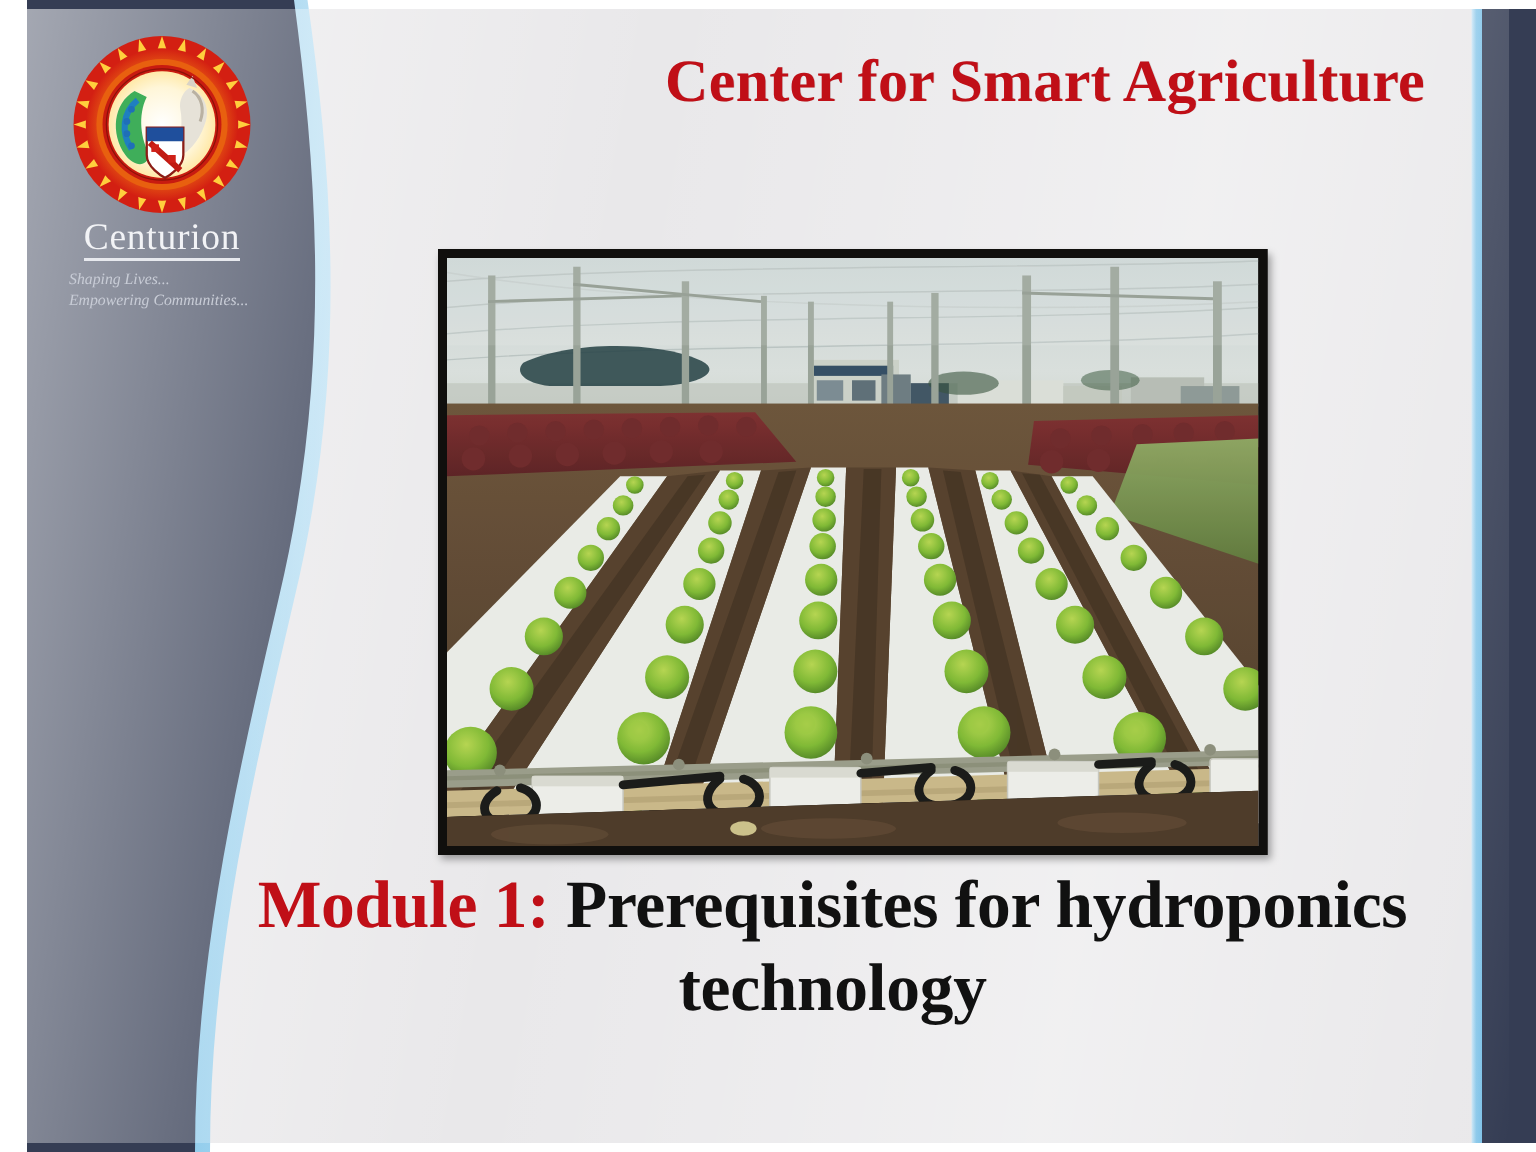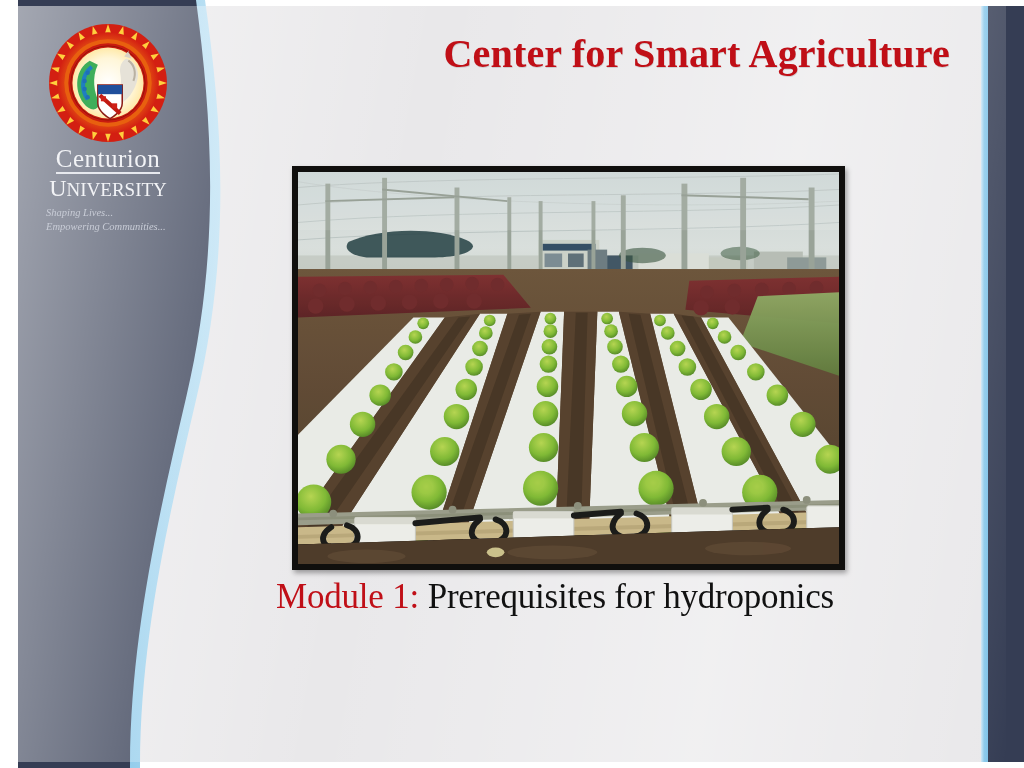--- a/index.html
+++ b/index.html
@@ -129,22 +129,22 @@
     overflow: hidden;
   }
   .photo-frame svg { display:block; width: 100%; height: 100%; }
 
   
   .caption {
     position: absolute;
     left: 150px; top: 576px;
     width: 810px;
     text-align: center;
-    font-size: 35px;
-    font-weight: normal;
+    font-size: 45px;
+    font-weight: bold;
     color: #111111;
     line-height: 1.22;
     letter-spacing: -0.2px;
   }
   .caption .accent { color: #c00f17; }
   .cap-line { display: block; }
 </style>
 </head>
 <body>
 
@@ -245,21 +245,20 @@
         <path d="M50 62 L74 62 L74 71 L50 71 Z" fill="#1f4f9c"></path>
         <path d="M52 72 L72 90" stroke="#c01a12" stroke-width="4"></path>
         <rect x="53" y="73" width="5" height="5" fill="#cf2018"></rect>
         <rect x="64" y="80" width="5" height="5" fill="#cf2018"></rect>
       </g>
 
       <circle cx="60" cy="60" r="36.5" fill="none" stroke="#8b1209" stroke-width="0.8"></circle>
     </svg>
 
     <div class="logo-word logo-centurion">Centurion</div>
-    <div class="logo-word logo-university"><span>U</span><span class="small-caps">NIVERSITY</span></div>
     <div class="logo-tag">
       <div>Shaping Lives...</div>
       <div>Empowering Communities...</div>
     </div>
   </div>
 
   <div class="title-main">Center for Smart Agriculture</div>
 
   <div class="photo-frame">
     <svg viewBox="0 0 553 404" preserveAspectRatio="none" xmlns="http://www.w3.org/2000/svg">
@@ -514,15 +513,16 @@
       </g>
       <ellipse cx="202" cy="392" rx="9" ry="5" fill="#cfc38c"></ellipse>
 
       <rect x="0" y="0" width="553" height="404" fill="#9fb08a" opacity="0.06"></rect>
       <rect x="0" y="0" width="553" height="60" fill="#ffffff" opacity="0.10"></rect>
     </svg>
   </div>
 
   <div class="caption">
     <span class="cap-line"><span class="accent">Module 1:</span><span> Prerequisites for hydroponics</span></span>
+    <span class="cap-line">technology</span>
   </div>
 
 </div>
 
 </body></html>

